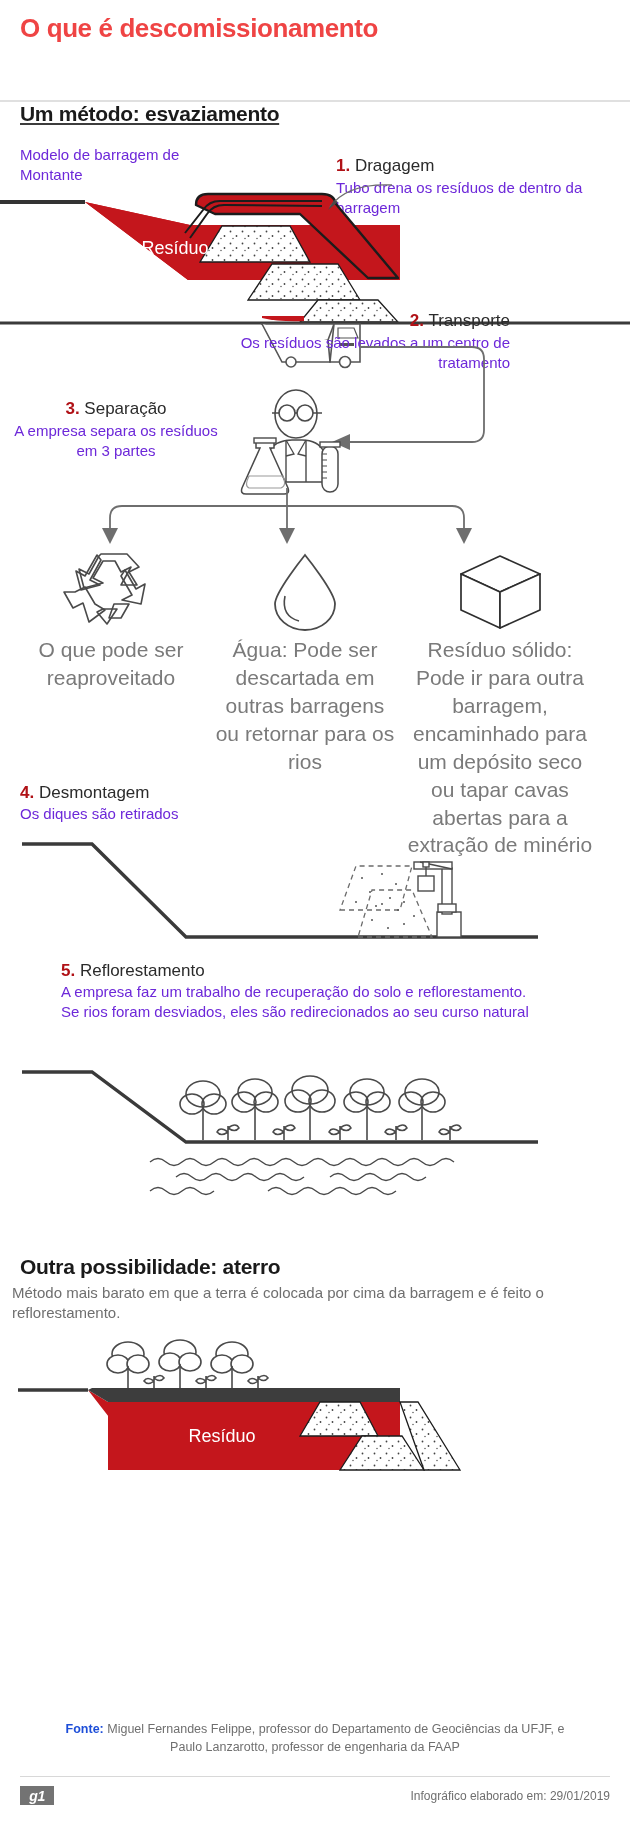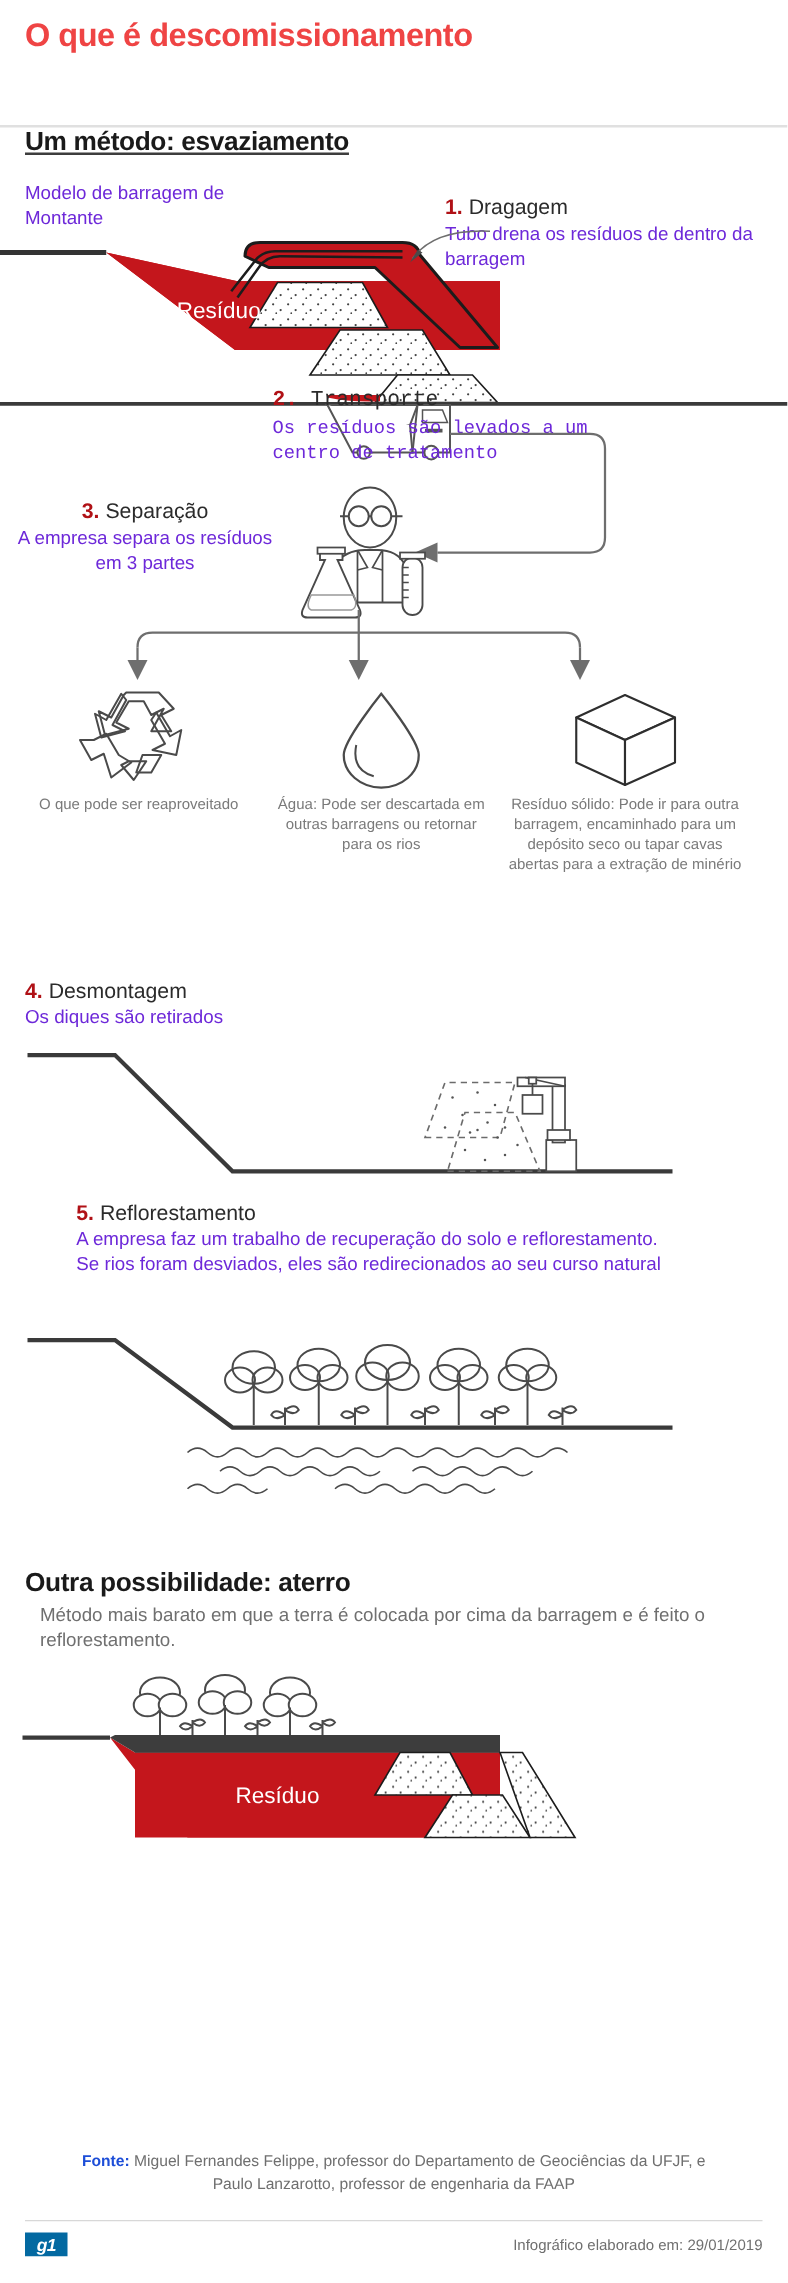--- a/index.html
+++ b/index.html
@@ -23,43 +23,43 @@
     font-size: 17px; color:#7d7d7d; line-height:1.32; margin-top:4px;
     font-weight: 400;
   }
   .rule { height:2px; background:#e0e0e0; margin: 10px 0 0 0; width:100%; }
 
   
   .sec-head {
     font-size: 21px; font-weight:bold; color:#1a1a1a;
     padding: 0 20px; letter-spacing:-0.3px;
   }
-  .sec-sub { font-size:15px; color:#6f6f6f; padding:0 32px; line-height:1.3; }
+  .sec-sub { font-size:15px; color:#6f6f6f; padding:0 12px; line-height:1.3; }
 
   .step-title { font-size:17px; color:#2b2b2b; line-height:1.25; }
   .step-title b { color:#b01116; font-weight:bold; }
   .step-desc { font-size:15px; color:#6d28d9; line-height:1.32; }
 
   .block { position:absolute; }
 
   
   svg { display:block; overflow:visible; }
 
-  .cap { font-size:12px; color:#7a7a7a; line-height:1.33; text-align:center; }
+  .cap { font-size:21px; color:#7a7a7a; line-height:1.33; text-align:center; }
 
   
   .source {
     font-size:12.5px; color:#6f6f6f; text-align:center; line-height:1.45;
     padding: 0 60px;
   }
   .source b { color:#1d4ed8; }
   .footrule { height:1px; background:#d8d8d8; }
   .credit { font-size:12px; color:#6f6f6f; text-align:right; padding-right:20px; }
   .g1 {
-    width:34px; height:19px; background:#0369a1; color:#fff;
+    width:34px; height:19px; background:#737373; color:#fff;
     font-size:14px; font-weight:bold; font-style:italic;
     display:flex; align-items:center; justify-content:center;
     letter-spacing:-0.5px;
   }
 </style>
 </head>
 <body>
 
 <div class="page">
 
@@ -69,21 +69,21 @@
   <div class="rule" style="position:absolute;top:90px;left:0;"></div>
 
   <div class="block" style="top:102px;left:0;width:630px;text-decoration:underline;">
     <div class="sec-head">Um método: esvaziamento</div>
   </div>
 
   <div class="block" style="top:145px;left:20px;width:200px;">
     <div class="step-desc">Modelo de barragem de Montante</div>
   </div>
 
-  <div class="block" style="top:155px;left:356px;width:250px;">
+  <div class="block" style="top:155px;left:336px;width:250px;">
     <div class="step-title">
       <b>1.</b>
       <span>Dragagem</span>
     </div>
     <div class="step-desc" style="margin-top:2px;">Tubo drena os resíduos de dentro da barragem</div>
   </div>
 
   <div class="block" style="top:180px;left:0;width:630px;height:140px;">
     <svg width="630" height="145" viewBox="0 0 630 145">
 
@@ -128,21 +128,21 @@
       <path d="M262,6 L334,6 L328,22 L282,22 Z" fill="#fff" stroke="#555" stroke-width="1.6"></path>
       <path d="M262,6 L282,44 L330,44 L328,22" fill="#fff" stroke="#555" stroke-width="1.6"></path>
       <path d="M334,6 L360,6 L360,44 L330,44 Z" fill="#fff" stroke="#555" stroke-width="1.6"></path>
       <path d="M338,10 L354,10 L358,20 L338,20 Z" fill="#fff" stroke="#555" stroke-width="1.2"></path>
       <rect x="340" y="25" width="14" height="3" fill="#555"></rect>
       <circle cx="291" cy="44" r="5" fill="#fff" stroke="#555" stroke-width="1.6"></circle>
       <circle cx="345" cy="44" r="5.5" fill="#fff" stroke="#555" stroke-width="1.6"></circle>
     </svg>
   </div>
 
-  <div class="block" style="top:310px;left:218px;width:292px;text-align:left;font-family:Liberation Mono, monospace;">
+  <div class="block" style="top:310px;left:218px;width:292px;text-align:right;">
     <div class="step-title">
       <b>2.</b>
       <span>Transporte</span>
     </div>
     <div class="step-desc" style="margin-top:2px;">Os resíduos são levados a um centro de tratamento</div>
   </div>
 
   <div class="block" style="top:342px;left:330px;width:300px;height:110px;">
     <svg width="300" height="110" viewBox="0 0 300 110">
       <path d="M30,5 L142,5 q12,0 12,12 L154,88 q0,12 -12,12 L20,100" stroke="#6e6e6e" stroke-width="1.8" fill="none"></path>

